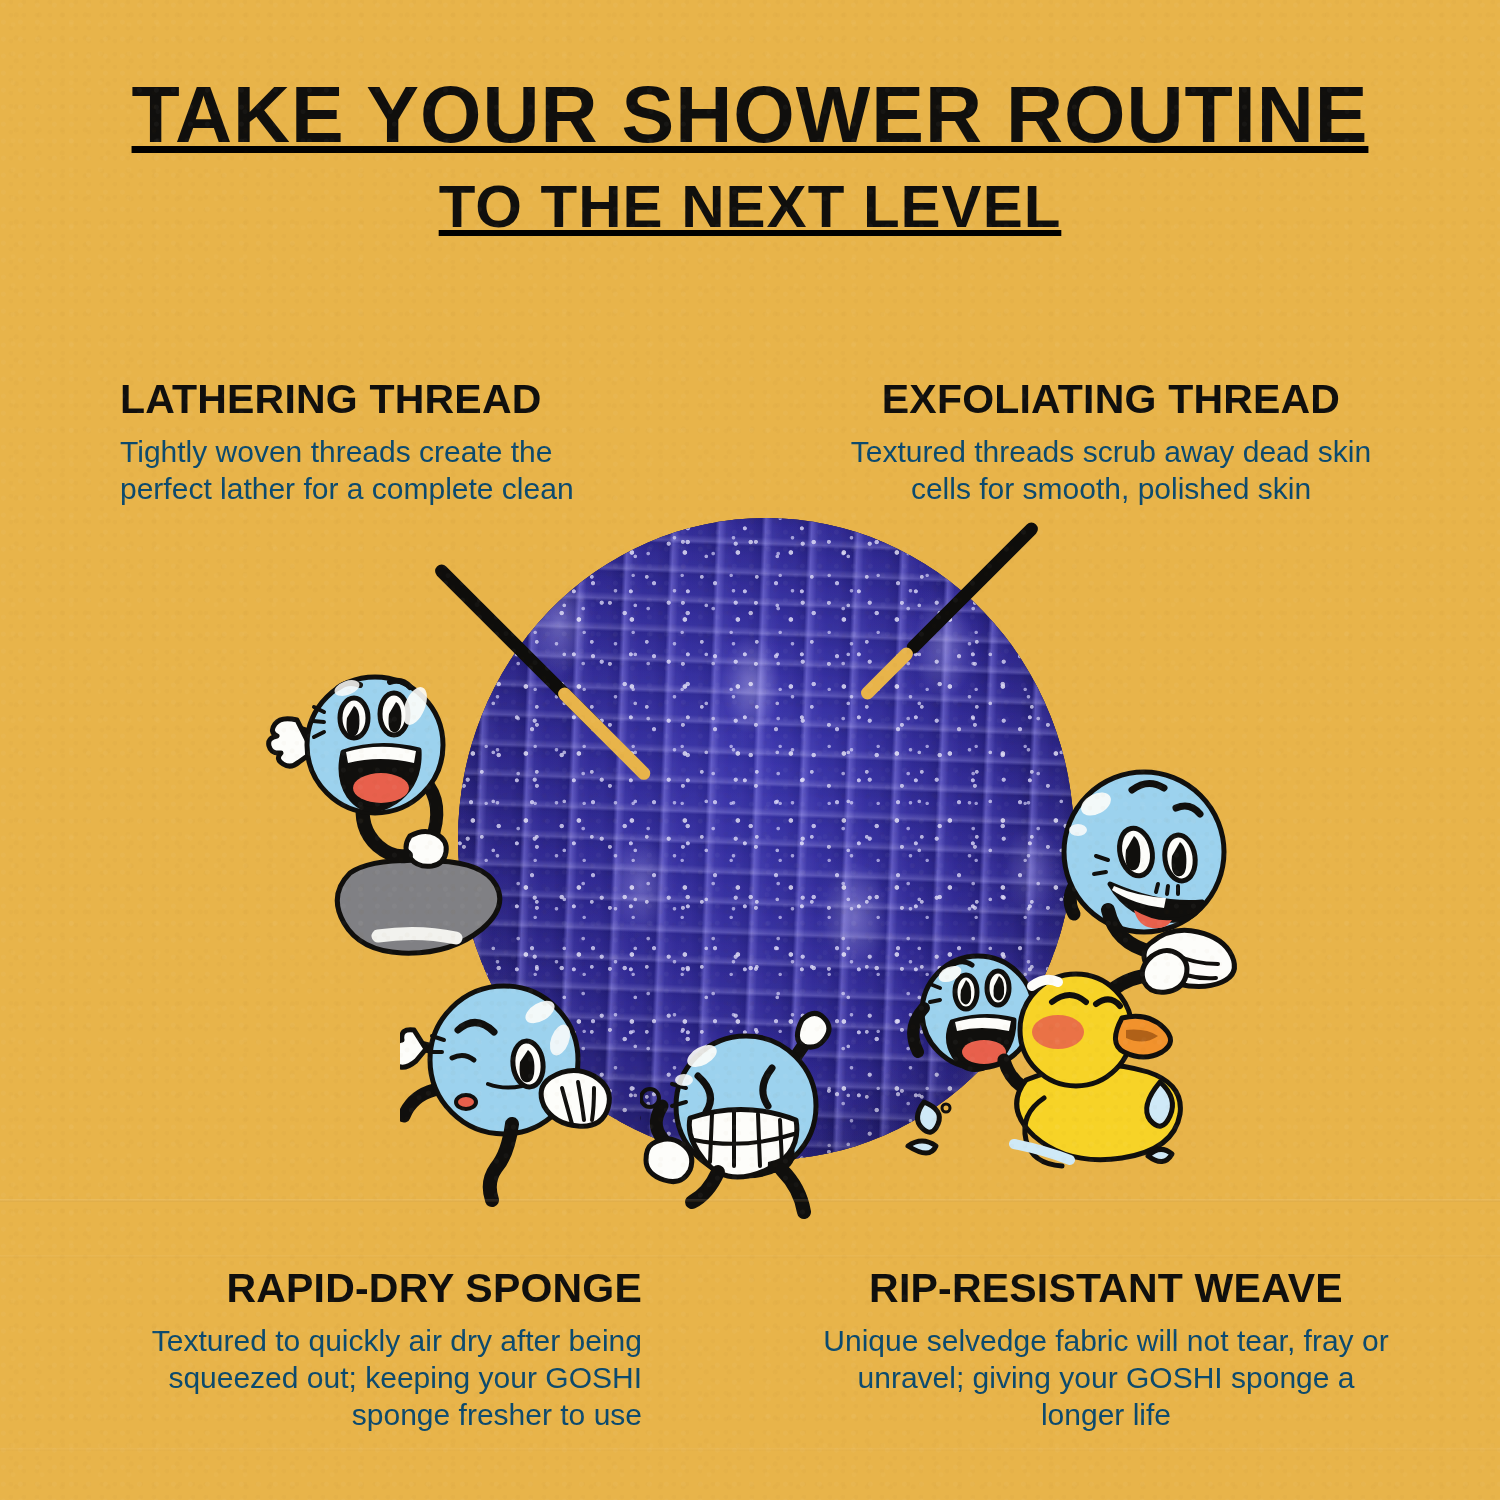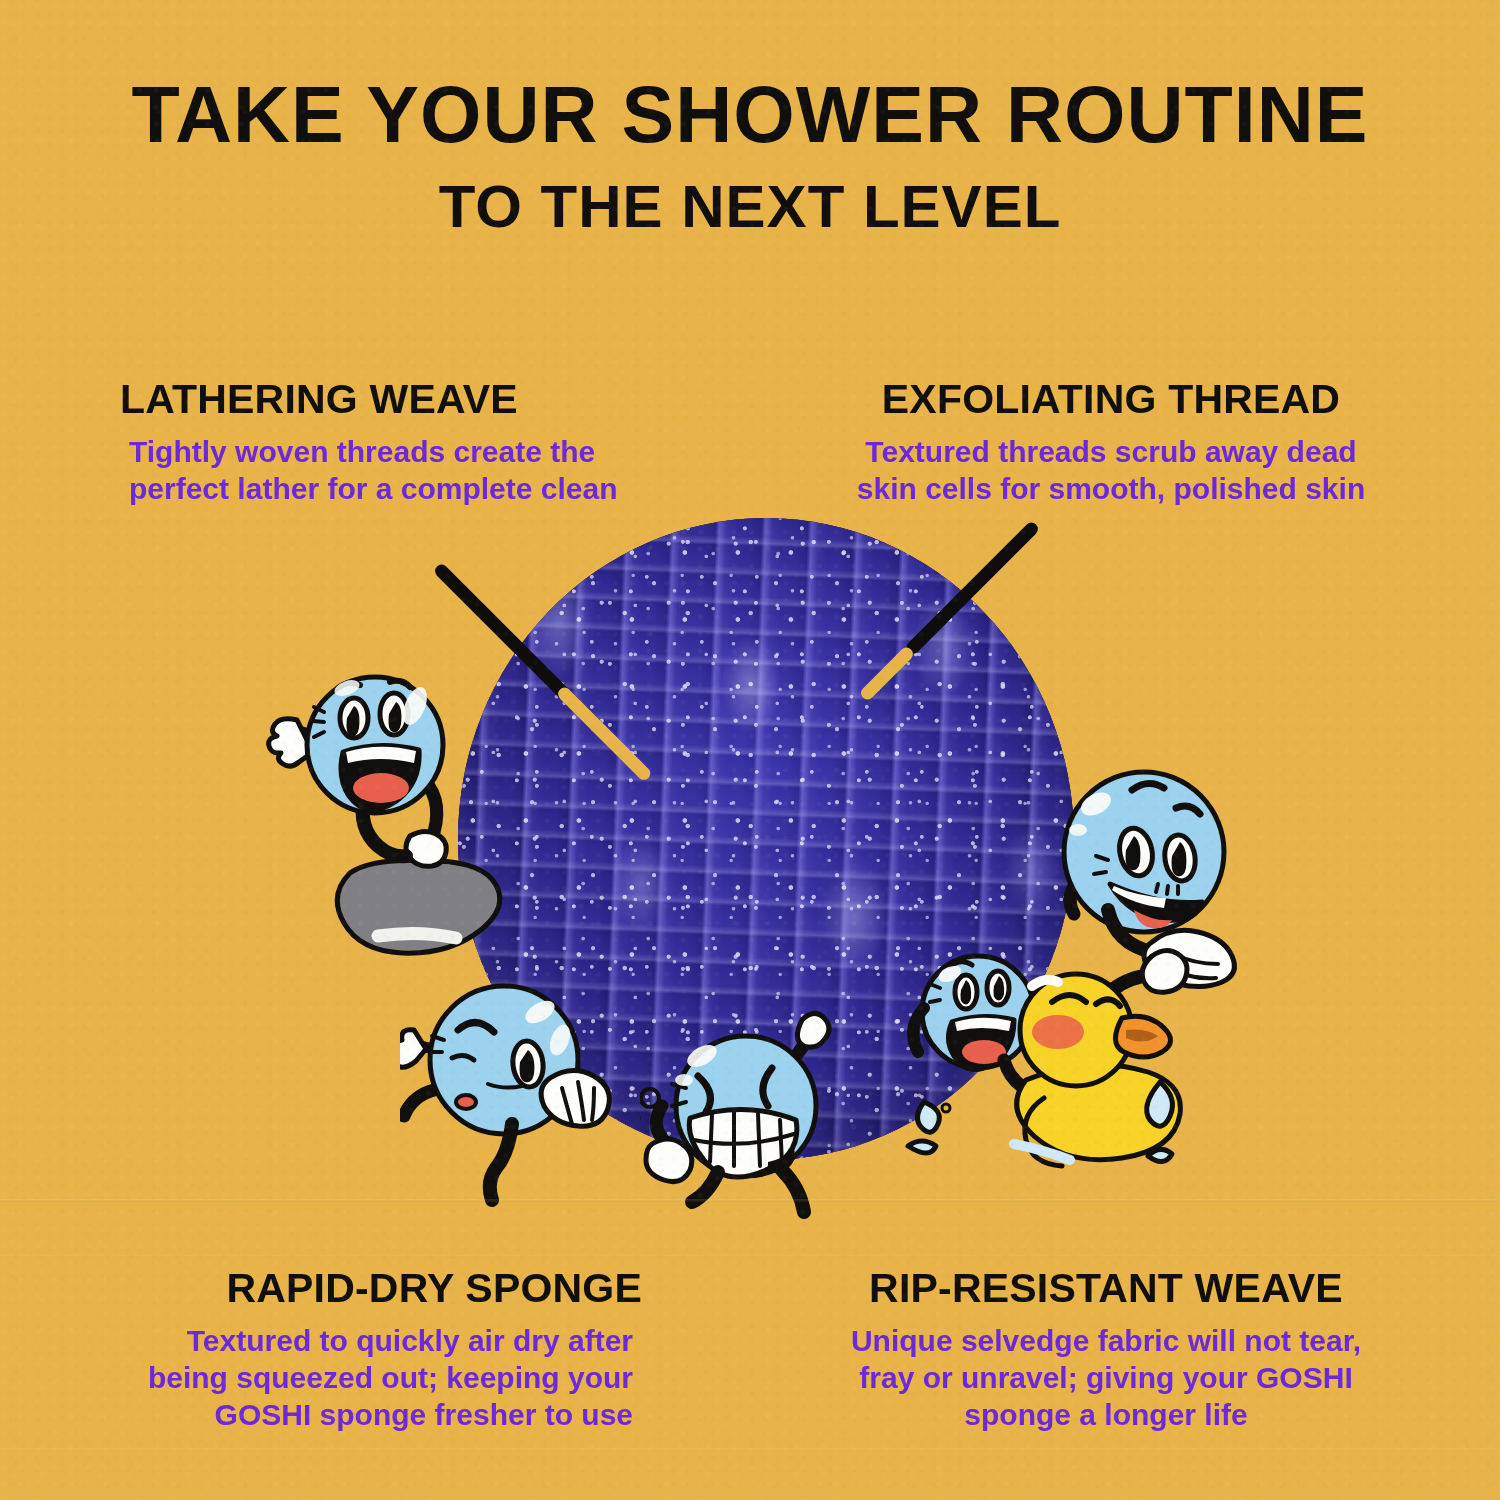--- a/index.html
+++ b/index.html
@@ -44,20 +44,21 @@
   #seam2 { top: 1255px; opacity:.45; }
   #seam3 { top: 1448px; opacity:.4; }
 
   
   #title-block {
     position: absolute;
     top: 74px;
     left: 0; right: 0;
     z-index: 30;
     text-align: center;
+    text-decoration: underline;
   }
   .title-line {
     display: block;
     color: #100f0d;
     font-family: "Liberation Sans", sans-serif;
     font-weight: 700;
     font-size: 80px;
     line-height: 82px;
     letter-spacing: 0.5px;
     transform: scaleX(1.0);
@@ -72,24 +73,24 @@
     margin: 0 0 12px 0;
     color: #100f0d;
     font-family: "Liberation Sans", sans-serif;
     font-weight: 700;
     font-size: 41px;
     line-height: 43px;
     letter-spacing: 0.2px;
     white-space: nowrap;
   }
   .feature p {
-    margin: 9px;
-    color: #6d28d9;
+    margin: 0;
+    color: #0c4a6e;
     font-family: "Liberation Sans", sans-serif;
-    font-weight: 700;
+    font-weight: 400;
     font-size: 30px;
     line-height: 37px;
   }
   #feat-lathering { top: 378px; left: 120px; width: 520px; text-align: left; }
   #feat-exfoliating { top: 378px; right: 104px; width: 570px; text-align: center; }
   #feat-rapid { top: 1267px; left: 122px; width: 520px; text-align: right; }
   #feat-rip { top: 1267px; right: 104px; width: 580px; text-align: center; }
 
   
   #weave-circle {
@@ -211,21 +212,21 @@
   <div class="pointer pointer-light" id="ptr-left-light"></div>
   <div class="pointer pointer-dark" id="ptr-right-dark"></div>
   <div class="pointer pointer-light" id="ptr-right-light"></div>
 
   <div id="title-block">
     <span class="title-line" id="title-line-1">TAKE YOUR SHOWER ROUTINE</span>
     <span class="title-line" id="title-line-2">TO THE NEXT LEVEL</span>
   </div>
 
   <div class="feature" id="feat-lathering">
-    <h2>LATHERING WEAVE</h2>
+    <h2>LATHERING THREAD</h2>
     <p>Tightly woven threads create the perfect lather for a complete clean</p>
   </div>
 
   <div class="feature" id="feat-exfoliating">
     <h2>EXFOLIATING THREAD</h2>
     <p>Textured threads scrub away dead skin cells for smooth, polished skin</p>
   </div>
 
   <div class="feature" id="feat-rapid">
     <h2>RAPID-DRY SPONGE</h2>

